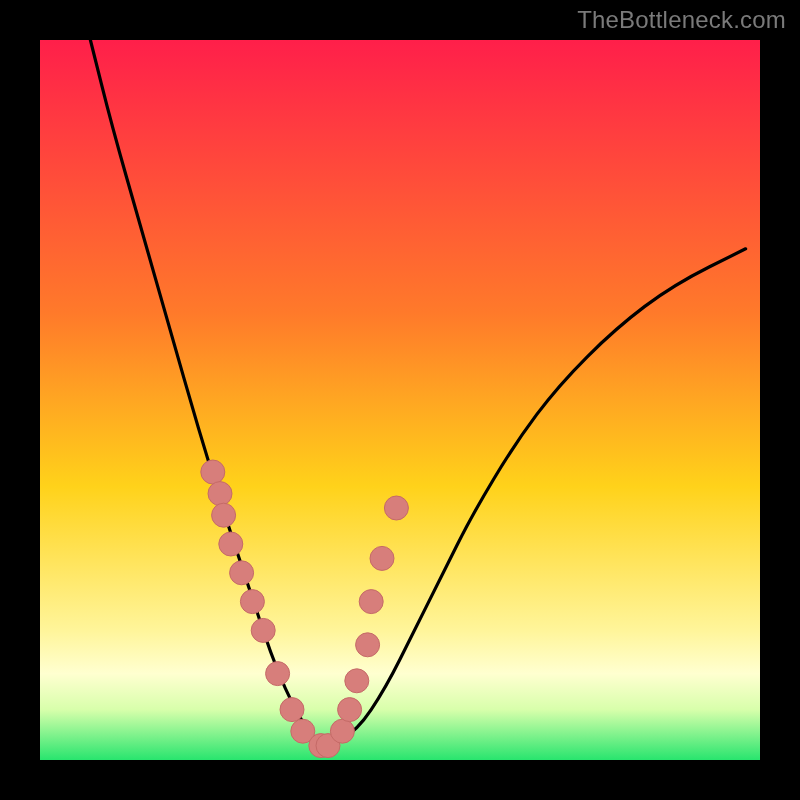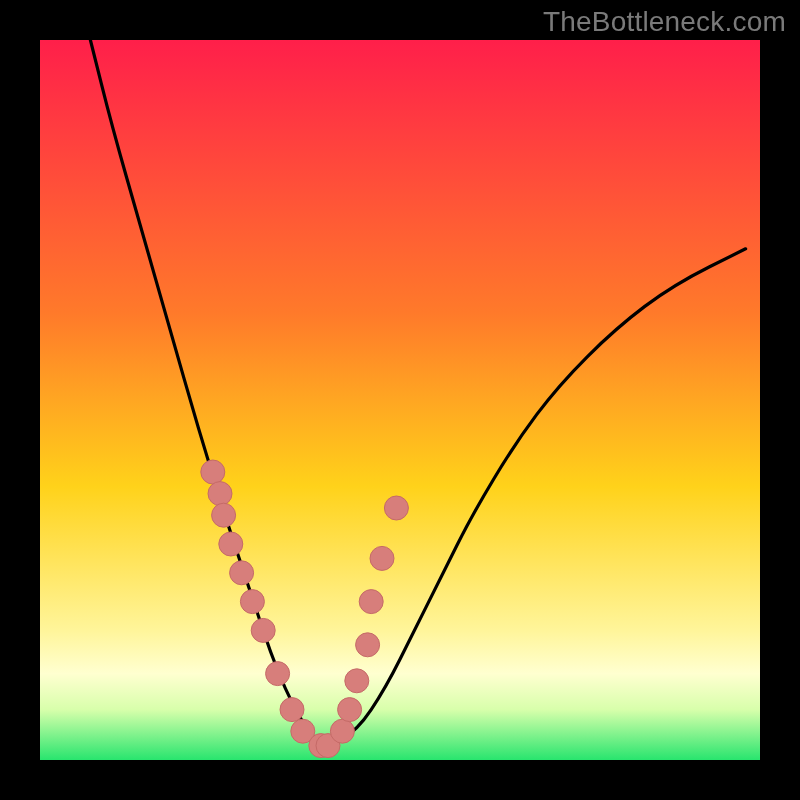--- a/index.html
+++ b/index.html
@@ -31,21 +31,21 @@
     left: 0;
     top: 0;
     width: 100%;
     height: 100%;
   }
   .watermark {
     position: absolute;
     top: 6px;
     right: 14px;
     font-family: Arial, Helvetica, sans-serif;
-    font-size: 28px;
+    font-size: 24px;
     color: #7a7a7a;
     letter-spacing: 0.2px;
   }
   svg.curves {
     position: absolute;
     left: 0;
     top: 0;
     width: 100%;
     height: 100%;
   }

